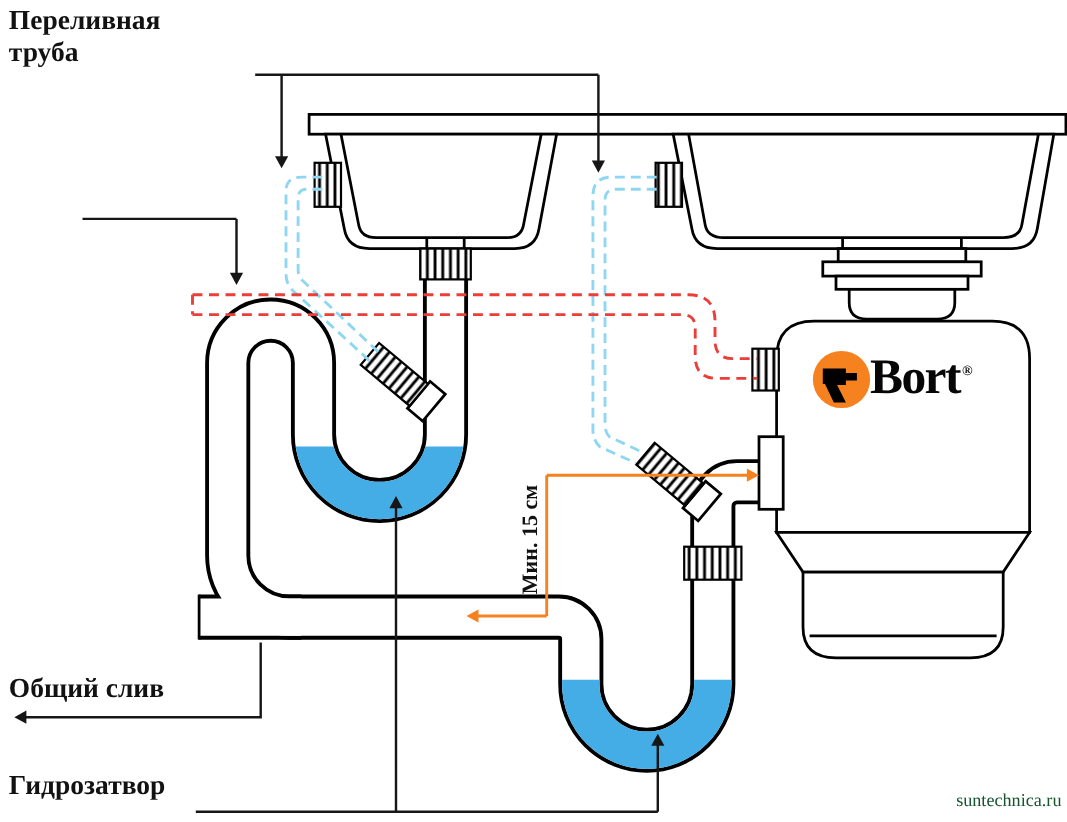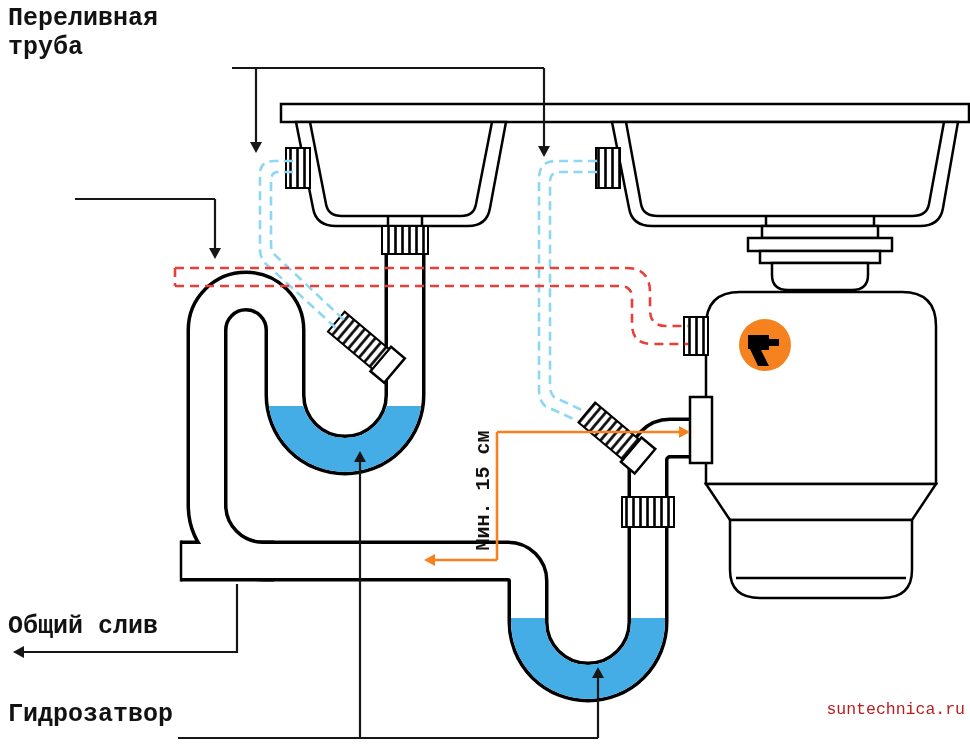--- a/index.html
+++ b/index.html
@@ -1,27 +1,27 @@
 <!DOCTYPE html>
 <html><head>
 <meta charset="utf-8">
 <style>
   html,body{margin:0;padding:0;background:#fff}
   .stage{position:relative;width:970px;height:747px;background:#fff;
-         font-family:Liberation Mono, monospace;overflow:hidden}
+         font-family:Liberation Serif, serif;overflow:hidden}
   .stage svg{position:absolute;left:0;top:0}
   .lbl{position:absolute;font-weight:bold;font-size:25px;line-height:1.16;
        color:#121212;white-space:pre-line}
   .lbl-min{position:absolute;left:413px;top:479px;width:140px;text-align:center;
        font-weight:bold;font-size:20px;color:#121212;transform:rotate(-90deg)}
   .bort{position:absolute;left:791px;top:316px;font-weight:bold;font-size:45px;
        letter-spacing:-1.5px;color:#060606}
   .bort .reg{font-size:13px;vertical-align:super;letter-spacing:0;margin-left:2px}
-  .wm{position:absolute;left:815px;top:700px;width:150px;text-align:right;
-      font-size:16.5px;color:#b91c1c}
+  .wm{position:absolute;left:815px;top:718px;width:150px;text-align:right;
+      font-size:16.5px;color:#14532d}
   
   .outl{fill:#fff;stroke:#000;stroke-width:2.5}
   .ln{fill:none;stroke:#000;stroke-width:2.5}
   .ribfill{fill:url(#ribs);stroke:#000;stroke-width:2}
   .pblack{fill:none;stroke:#000;stroke-width:41}
   .pwhite{fill:none;stroke:#fff;stroke-width:34}
   .pwater{fill:none;stroke:#45ade6;stroke-width:34}
   .hoseB{fill:none;stroke:#8ed7f2;stroke-width:2.6;stroke-dasharray:9 5.5}
   .hoseR{fill:none;stroke:#ea3e38;stroke-width:2.6;stroke-dasharray:9 6}
   .ptr{fill:none;stroke:#161616;stroke-width:2.2}
@@ -157,16 +157,17 @@
 <div class="lbl" style="left:8px;top:4px">Переливная
 труба</div>
 
 
 <div class="lbl" style="left:8px;top:700px">Гидрозатвор</div>
 
 <div class="lbl" style="left:8px;top:612px">Общий слив</div>
 
 <div class="lbl-min">Мин. 15 см</div>
 
+<div class="bort"><span>Bort</span><span class="reg">®</span></div>
 
 <div class="wm">suntechnica.ru</div>
 
 </div>
 
 </body></html>

